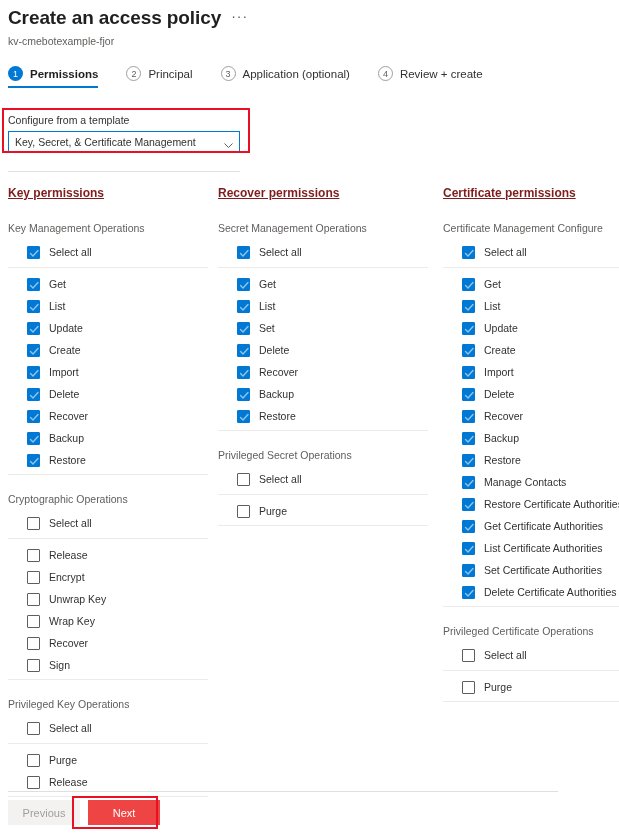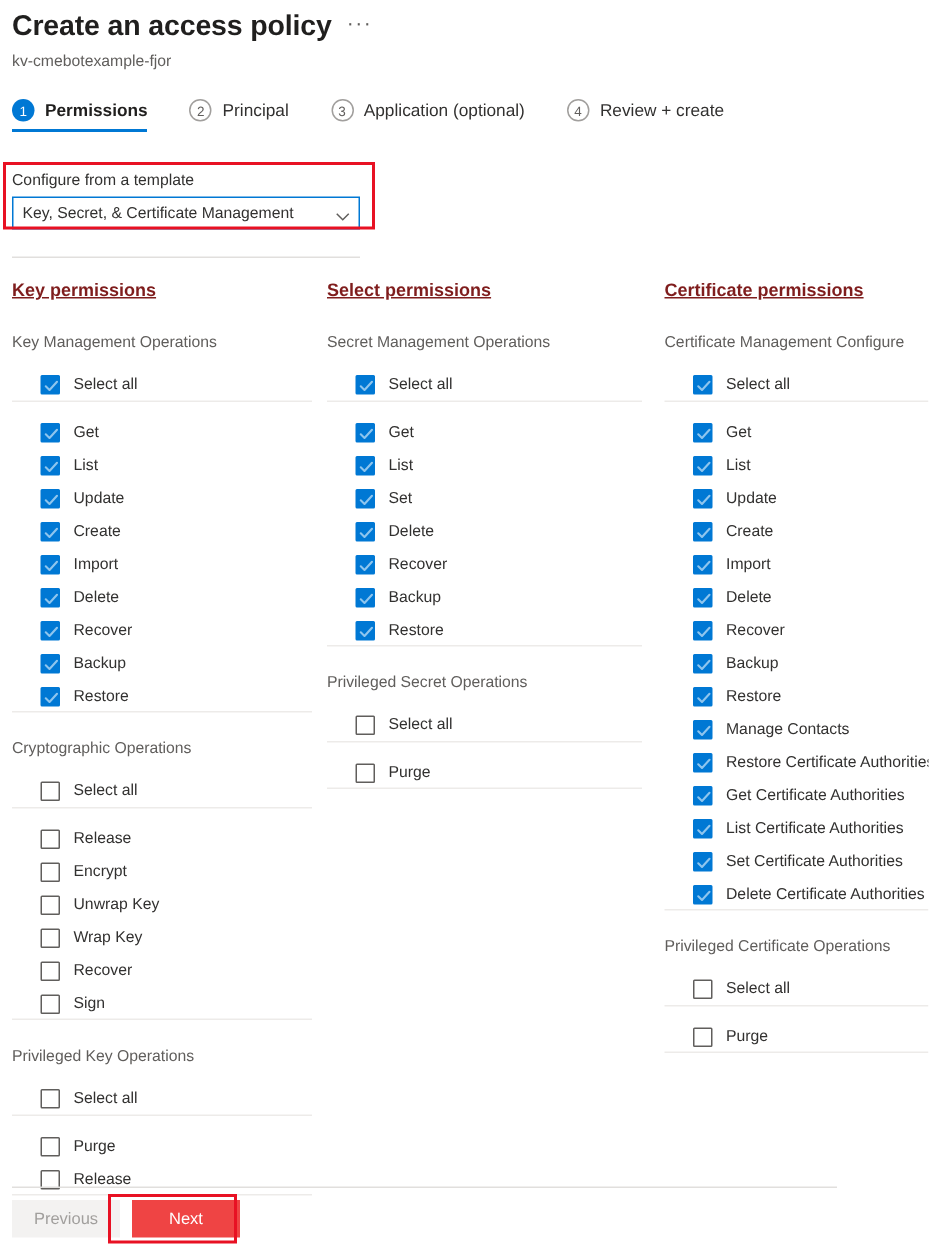--- a/index.html
+++ b/index.html
@@ -70,21 +70,21 @@
   .col-key { left: 8px; width: 200px; }
   .col-secret { left: 218px; width: 210px; }
   .col-cert { left: 443px; width: 176px; }
 
   .col-title {
     font-size: 12px; font-weight: bold; color: #7f1d1d; margin-bottom: 22px; text-decoration: underline;
   }
   .group { margin-bottom: 18px; }
   .group-title { font-size: 10.5px; color: #605e5c; margin-bottom: 7px; }
   .cb-row {
-    display: flex; align-items: flex-end; gap: 9px; height: 22px; cursor: pointer; padding-left: 19px;
+    display: flex; align-items: center; gap: 9px; height: 22px; cursor: pointer; padding-left: 19px;
   }
   .cb {
     width: 13px; height: 13px; flex: 0 0 auto; position: relative;
     border-radius: 1px;
   }
   .cb.off { border: 1px solid #605e5c; background: #fff; }
   .cb.on { background: #0078d4; border: 1px solid #0078d4; }
   .cb.on svg { position: absolute; left: 1px; top: 1px; }
   .cb-label { font-size: 10.5px; color: #323130; white-space: nowrap; line-height: 13px; }
   .sep { height: 1px; background: #edebe9; margin: 4px 0 5px 0; }
@@ -288,21 +288,21 @@
             <span class="cb-label">Purge</span>
           </div>
           <div class="cb-row">
             <span class="cb off"></span>
             <span class="cb-label">Release</span>
           </div>
           <div class="sep tight"></div>
         </div>
       </div>
       <div class="col col-secret">
-        <div class="col-title">Select permissions</div>
+        <div class="col-title">Recover permissions</div>
         <div class="group">
           <div class="group-title">Secret Management Operations</div>
           <div class="cb-row">
             <span class="cb on">
               <svg width="11" height="11" viewBox="0 0 11 11">
                 <path d="M1.5 5.5 L4 8 L9 2.5" fill="none" stroke="#8ec5ee" stroke-width="1.4" stroke-linecap="round" stroke-linejoin="round"></path>
               </svg>
             </span>
             <span class="cb-label">Select all</span>
           </div>

